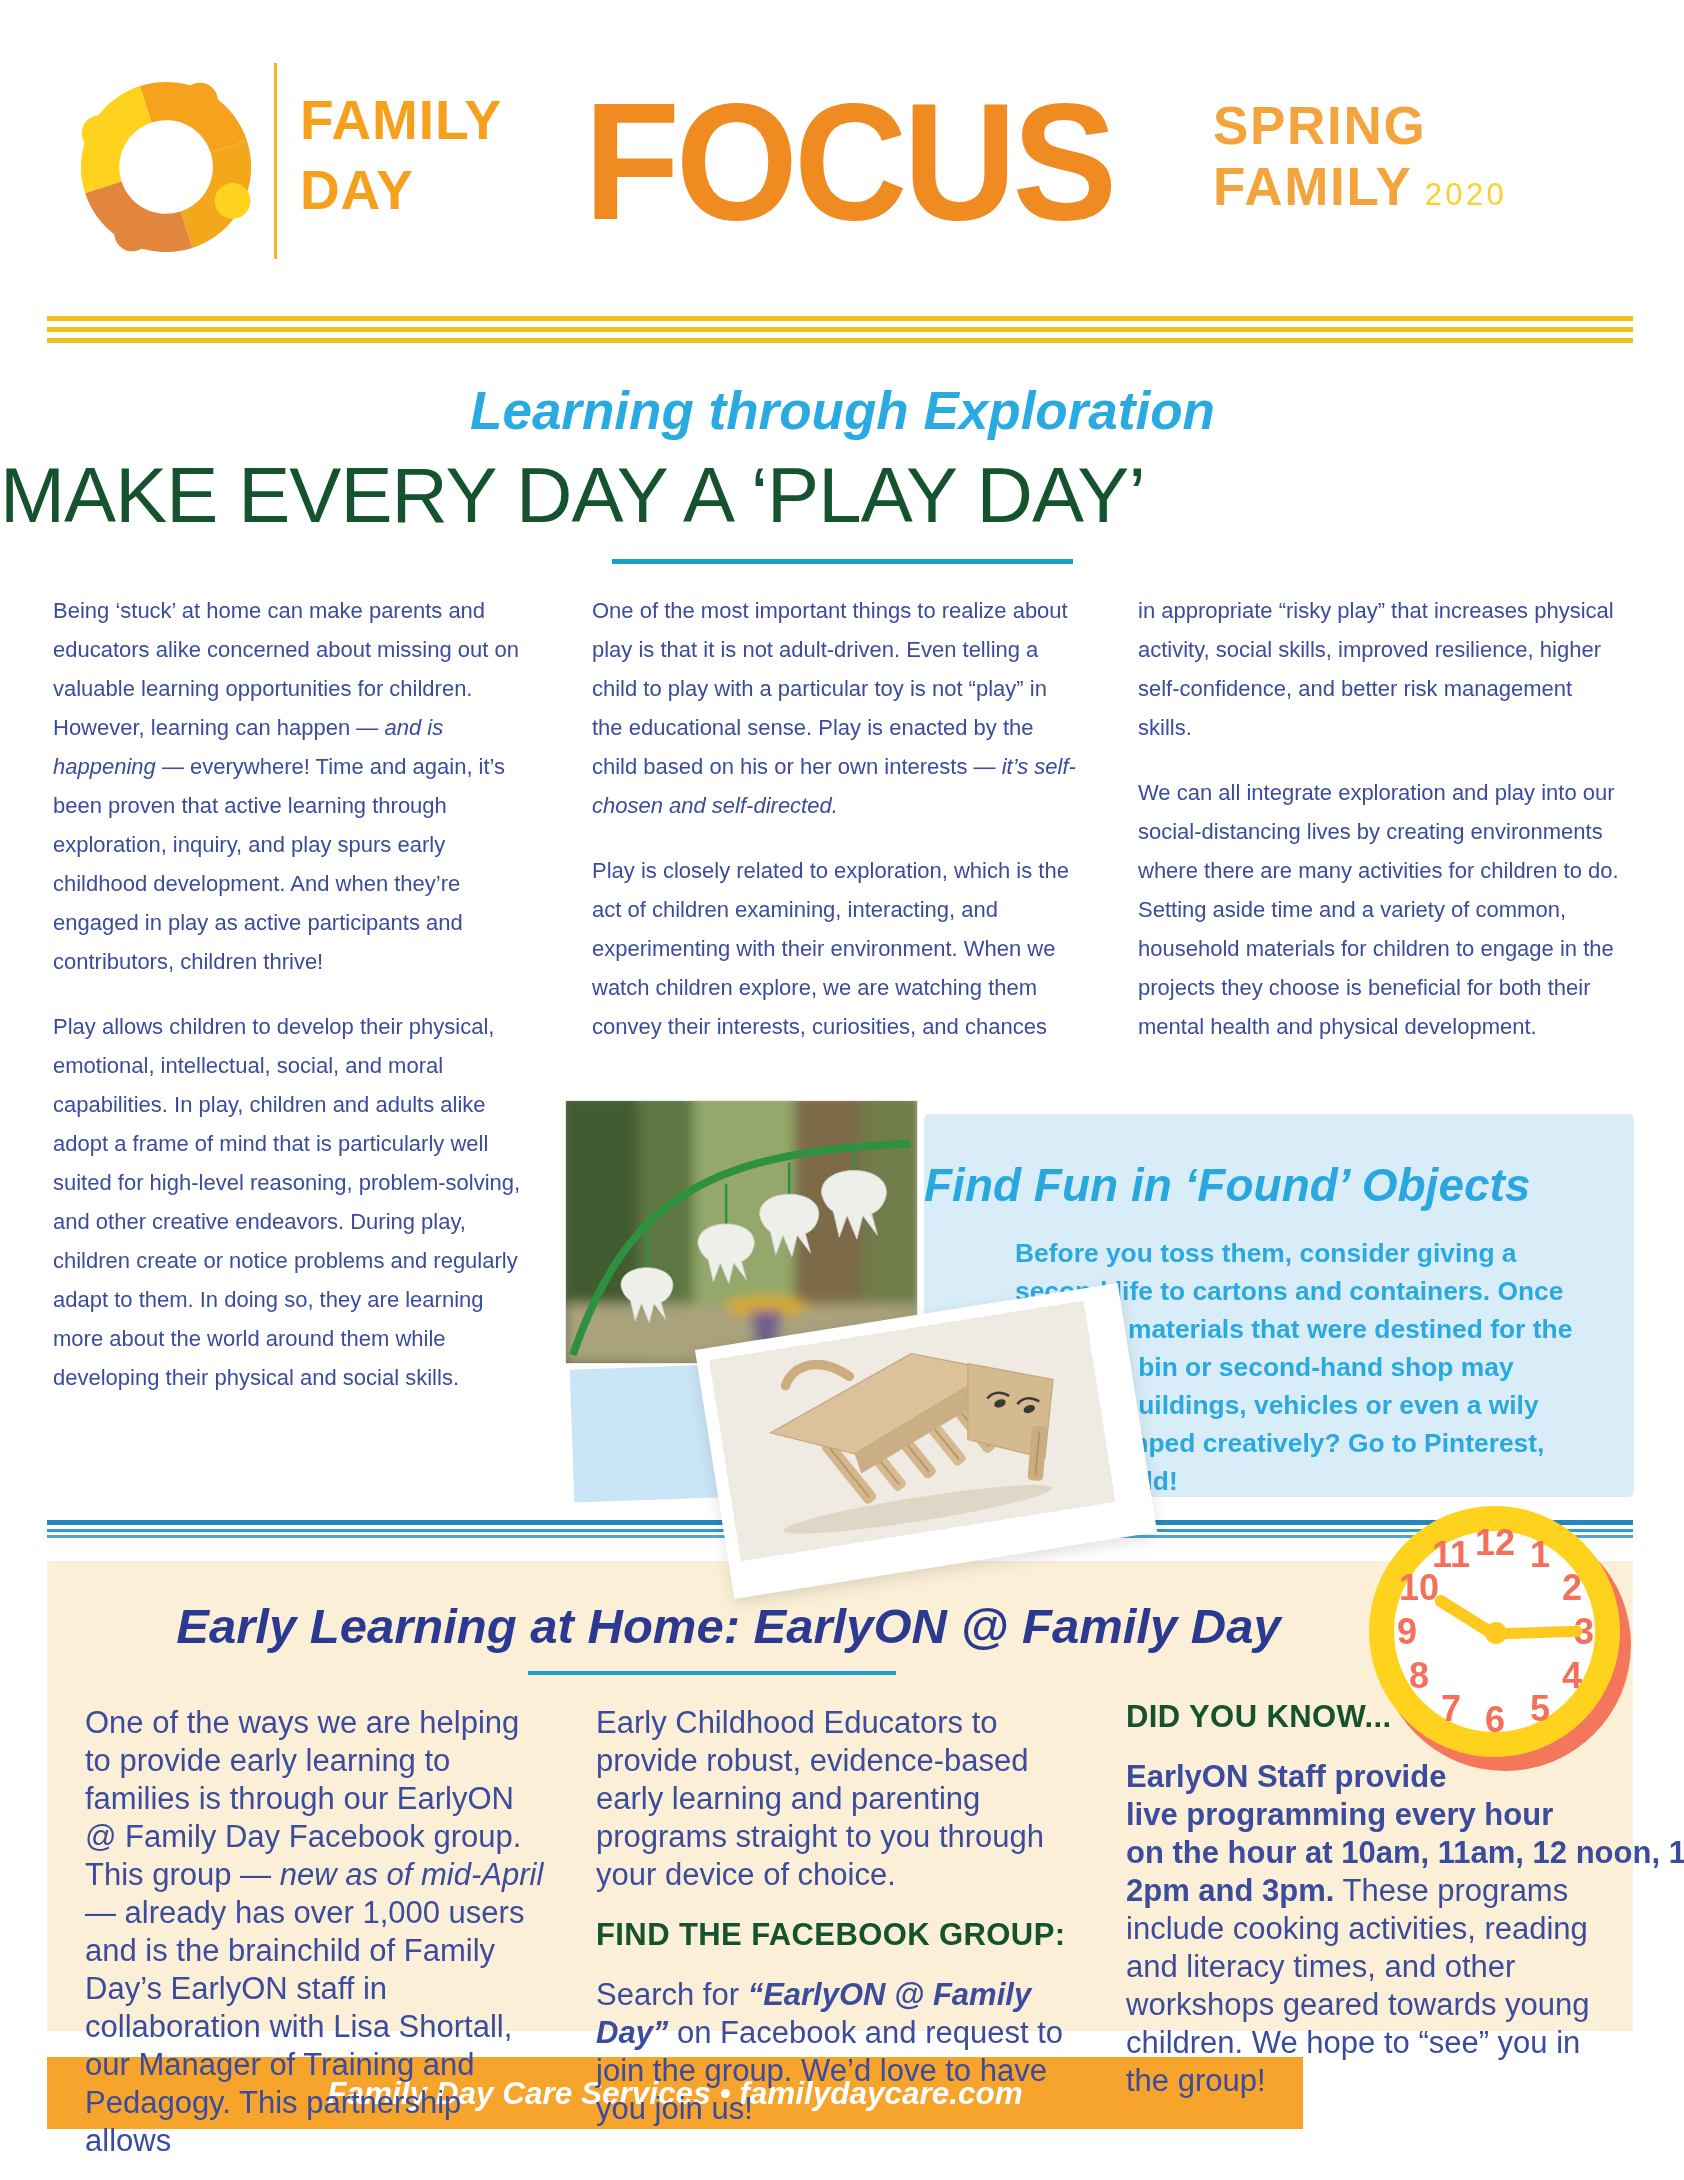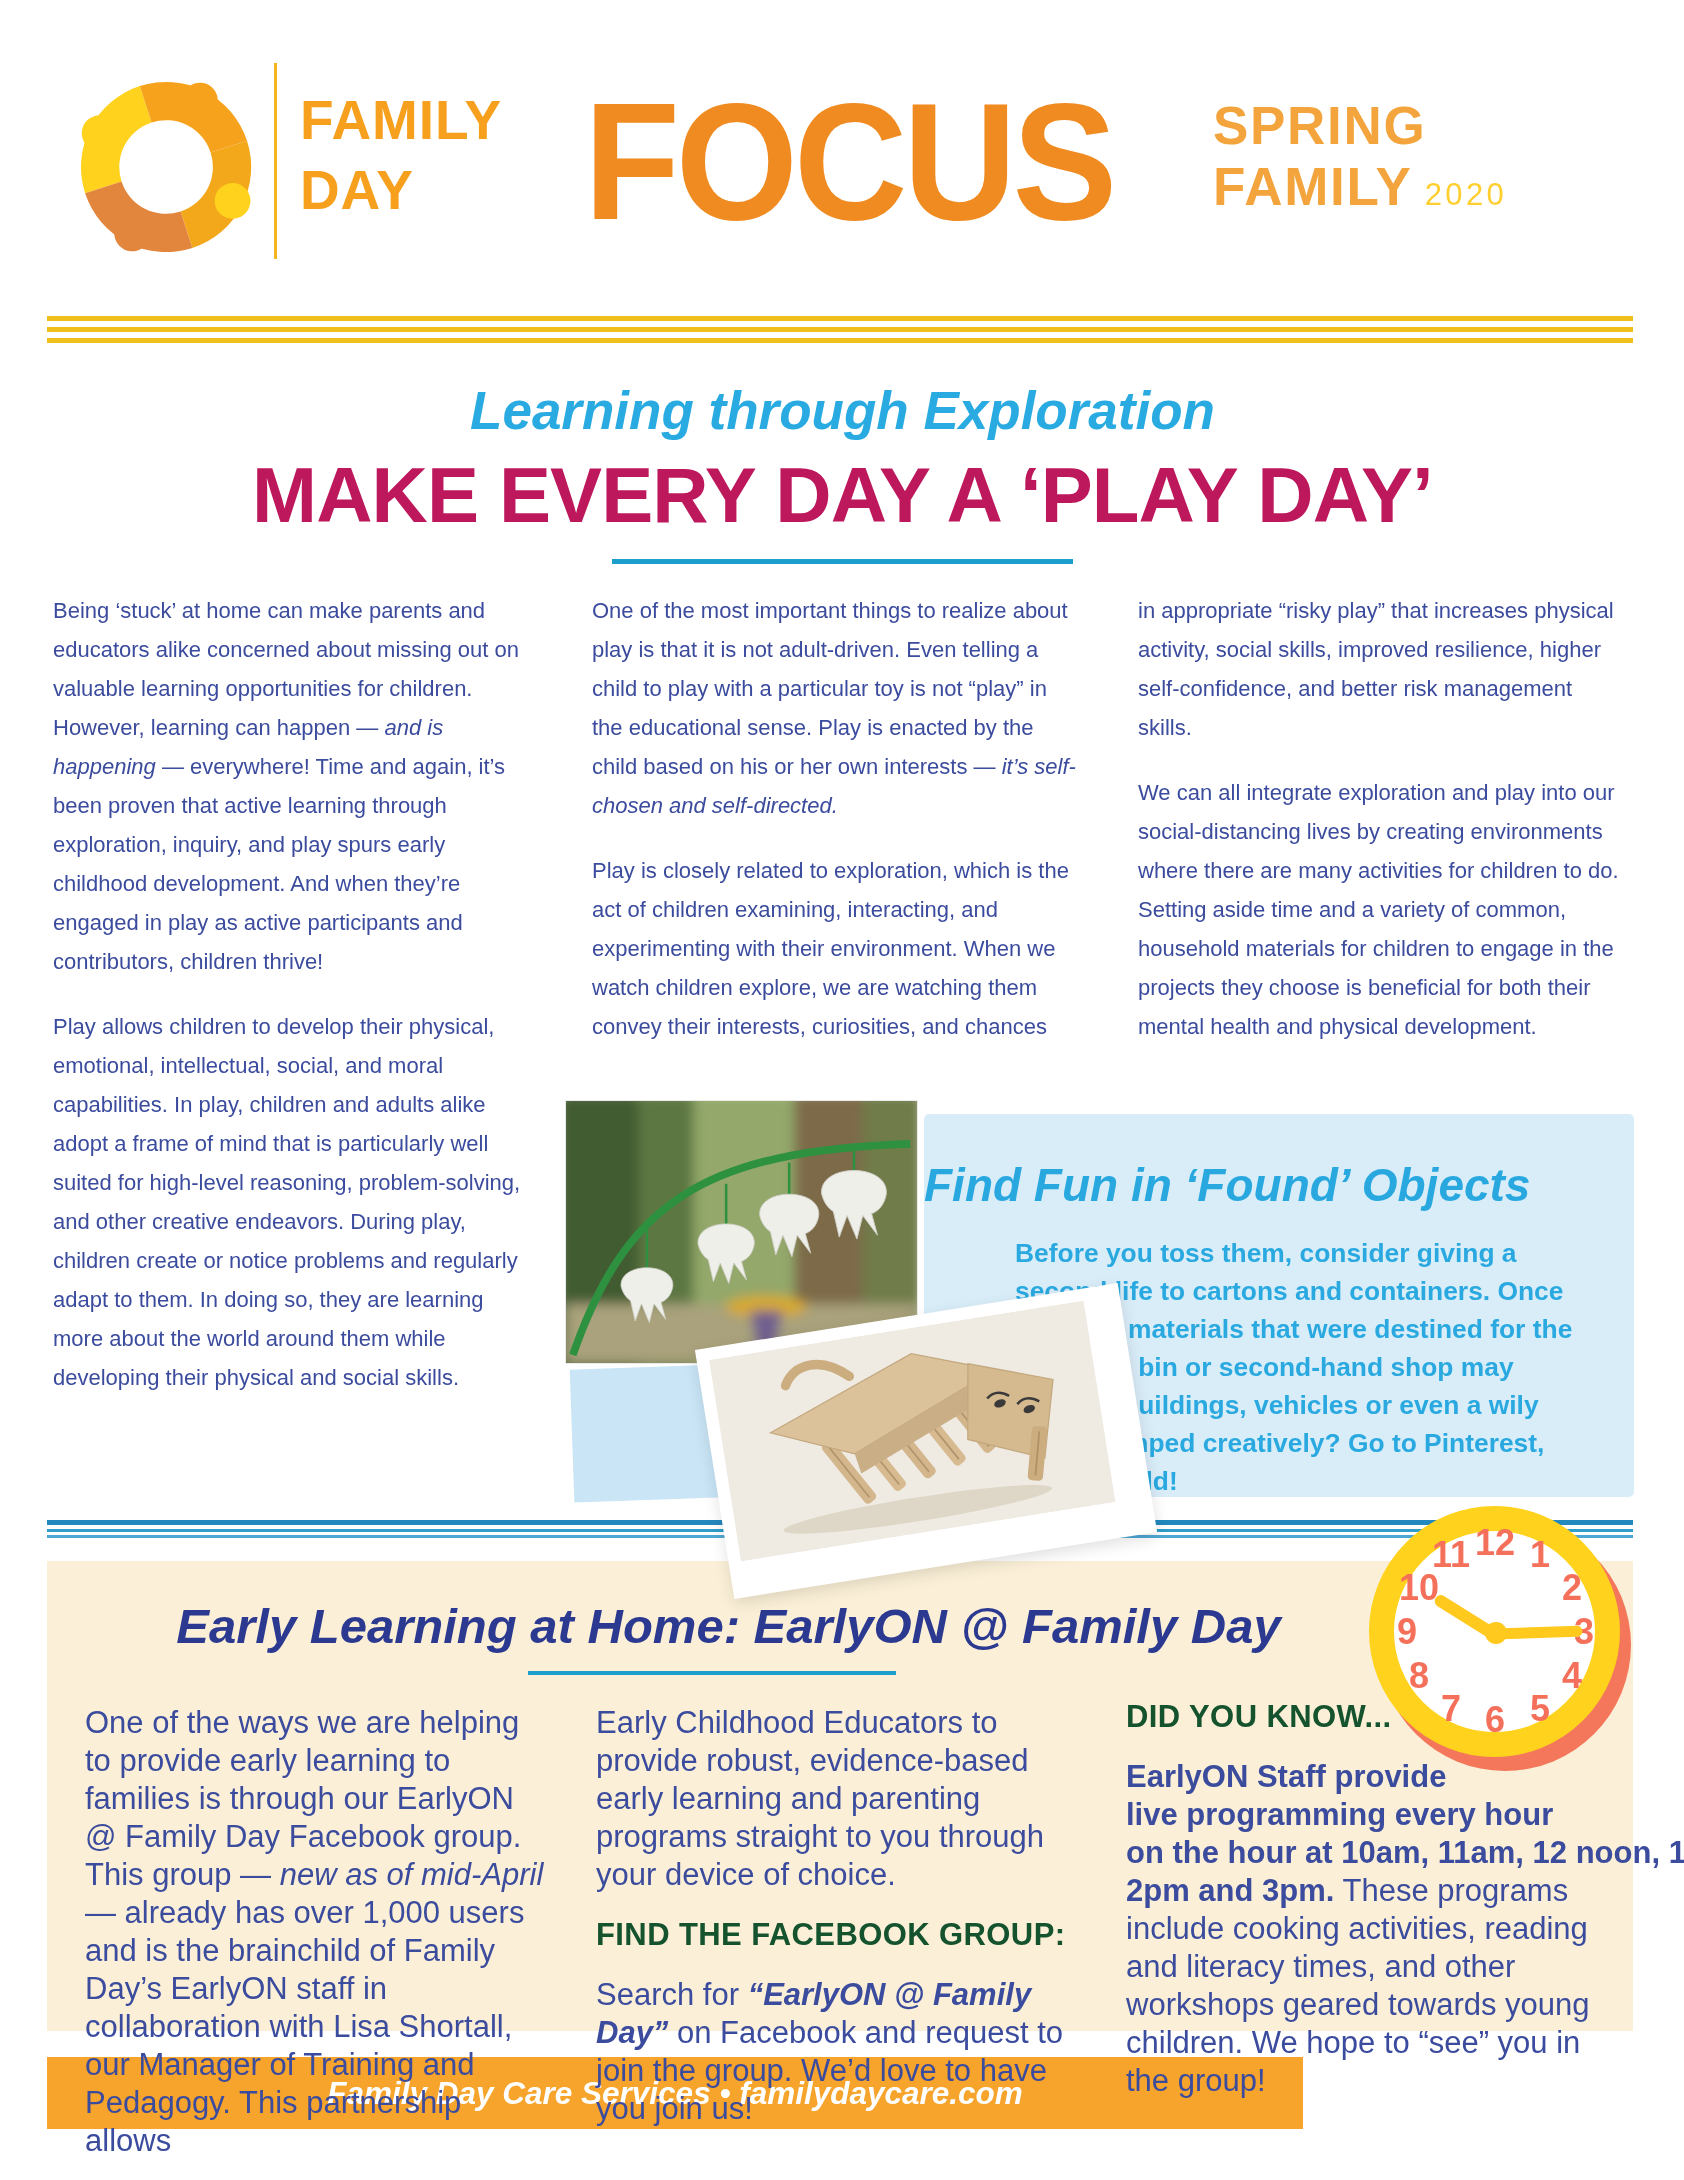--- a/index.html
+++ b/index.html
@@ -14,22 +14,22 @@
   .masthead{left:584px;top:78px;font-size:167px;font-weight:800;color:#F08B21;
             letter-spacing:-4.3px;transform:scaleX(.94);transform-origin:left top;line-height:167px;}
   .issue{left:1213px;top:95px;line-height:61px;font-size:53px;font-weight:700;
          color:#F3A43D;letter-spacing:1.7px;}
   .issue .year{font-size:31px;font-weight:400;color:#FFCF2F;letter-spacing:3.4px;margin-left:12px;margin-top:15px;}
   .gold-bar{left:47px;width:1586px;height:5.1px;background:#EFC01B;}
 
   
   .kicker{left:0;top:380px;width:100%;text-align:center;font-size:53px;font-weight:700;
           font-style:italic;color:#29ABE2;}
-  .headline{left:0;top:450px;width:100%;text-align:center;font-size:78px;font-weight:700;
-            color:#be185d;letter-spacing:-0.9px;}
+  .headline{left:0;top:450px;width:100%;text-align:left;font-size:78px;font-weight:400;
+            color:#14532d;letter-spacing:-0.9px;}
   .teal-rule{height:5.1px;background:#1C9FCC;}
   .col{font-size:22px;line-height:39px;color:#3B4B9D;}
   .col p{margin:0 0 25.6px 0;}
   .it{font-style:italic;}
   .bold{font-weight:700;}
   .col1{left:53px;top:591px;width:482px;}
   .col2{left:592px;top:591px;width:491px;}
   .col3{left:1138px;top:591px;width:486px;}
 
   

